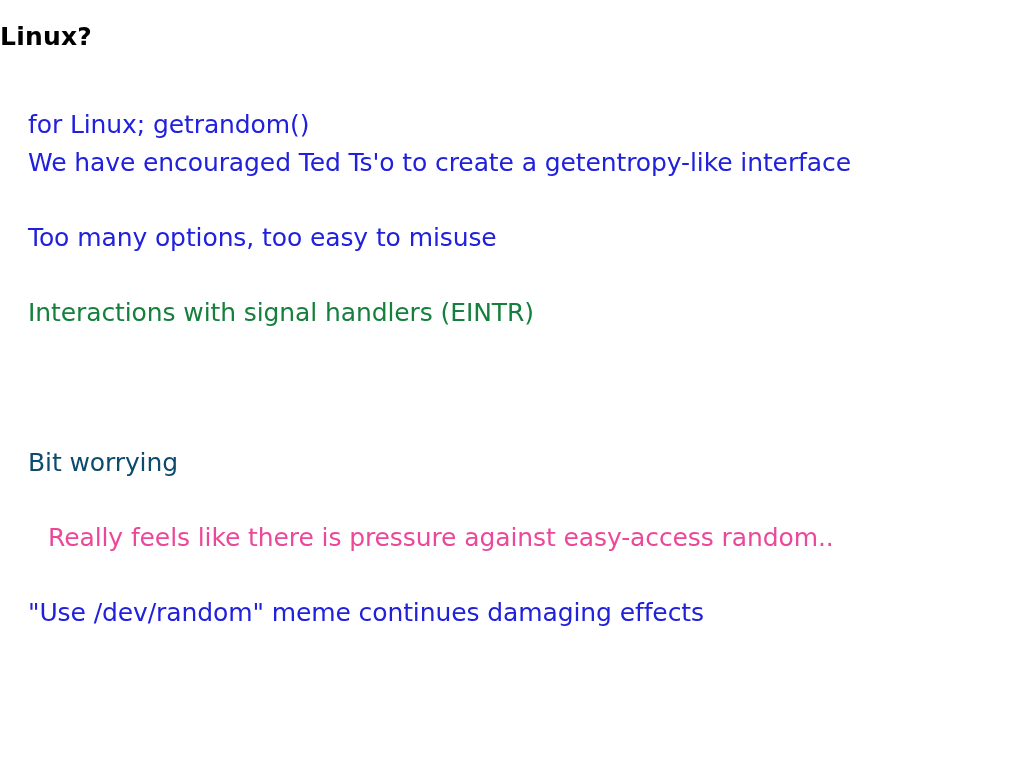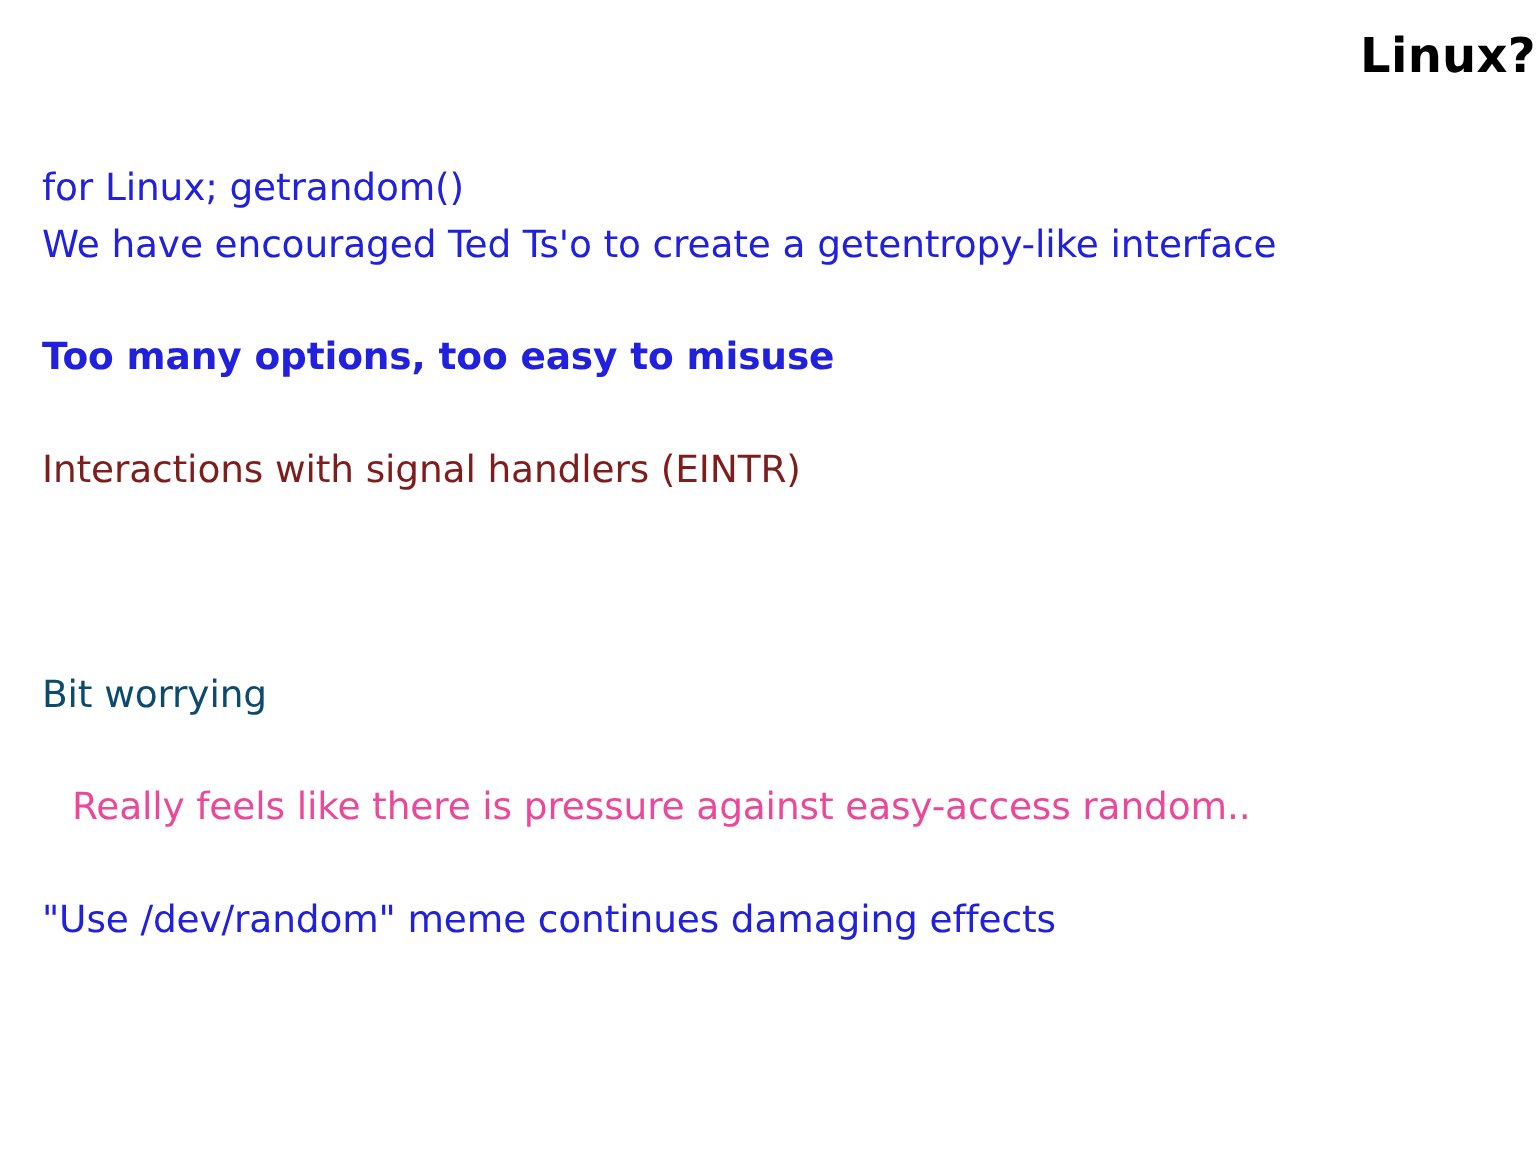--- a/index.html
+++ b/index.html
@@ -22,24 +22,24 @@
     width: 1024px;
     height: 768px;
     background: #ffffff;
   }
 
   .slide-title {
     position: absolute;
     left: 0;
     top: 22px;
     width: 1024px;
-    text-align: right;
+    text-align: left;
     color: #000000;
     font-weight: bold;
-    font-size: 32px;
+    font-size: 25px;
     line-height: 30px;
     letter-spacing: 0.2px;
     white-space: pre;
   }
 
   .body-block {
     position: absolute;
     left: 28px;
     top: 106px;
     width: 968px;
@@ -71,25 +71,25 @@
   <div class="slide-title" style="color: rgb(0, 0, 0);">Linux?</div>
 
   <div class="body-block">
 
     <div class="bullet-para">
       <div class="bullet-line" style="color: rgb(32, 32, 221);">for Linux; getrandom()</div>
       <div class="bullet-line" style="color: rgb(32, 32, 221);">We have encouraged Ted Ts'o to create a getentropy-like interface</div>
     </div>
 
     <div class="bullet-para">
-      <div class="bullet-line" style="color: rgb(32, 32, 221); font-weight: bold;">Too many options, too easy to misuse</div>
+      <div class="bullet-line" style="color: rgb(32, 32, 221);">Too many options, too easy to misuse</div>
     </div>
 
     <div class="bullet-para">
-      <div class="bullet-line" style="color: #7f1d1d;">Interactions with signal handlers (EINTR)</div>
+      <div class="bullet-line" style="color: #15803d;">Interactions with signal handlers (EINTR)</div>
     </div>
 
 
     <div class="bullet-para">
       <div class="bullet-line spacer-line" style="color: rgb(32, 32, 221);"></div>
     </div>
 
     <div class="bullet-para">
       <div class="bullet-line" style="color: #0c4a6e;">Bit worrying</div>
     </div>

